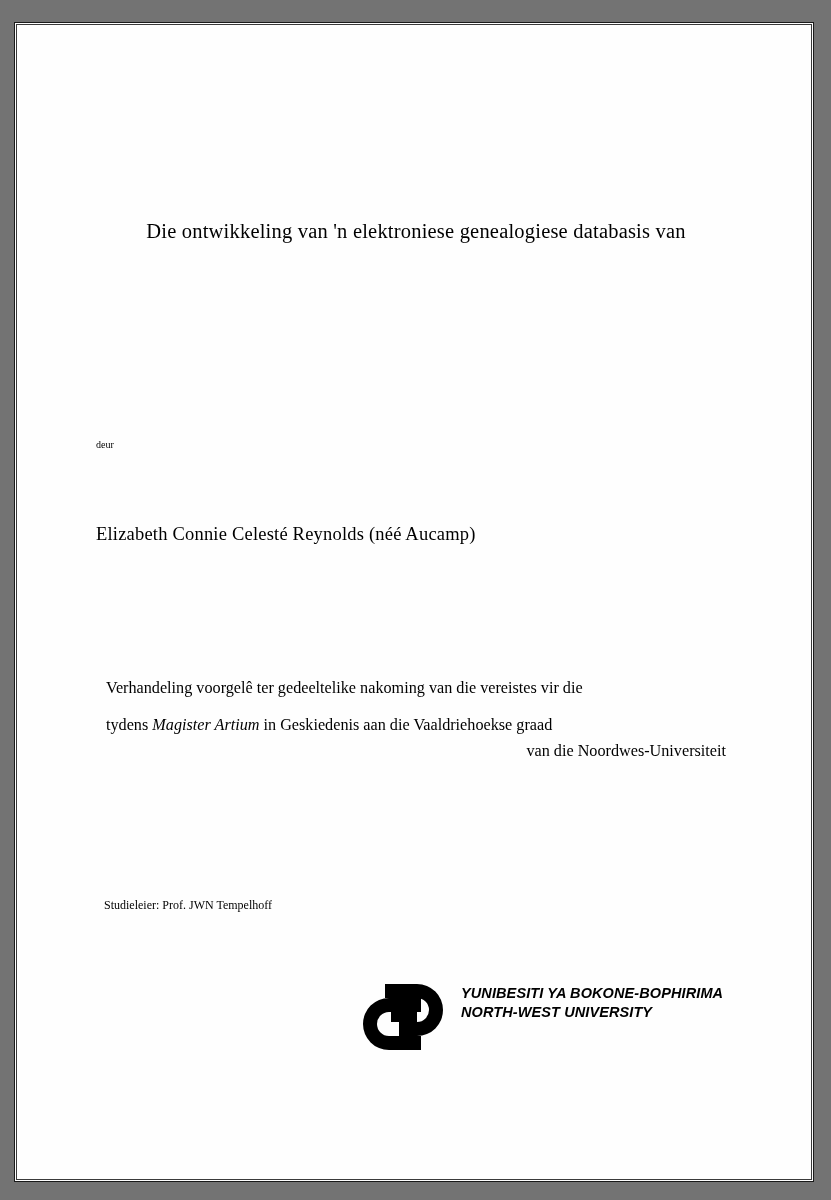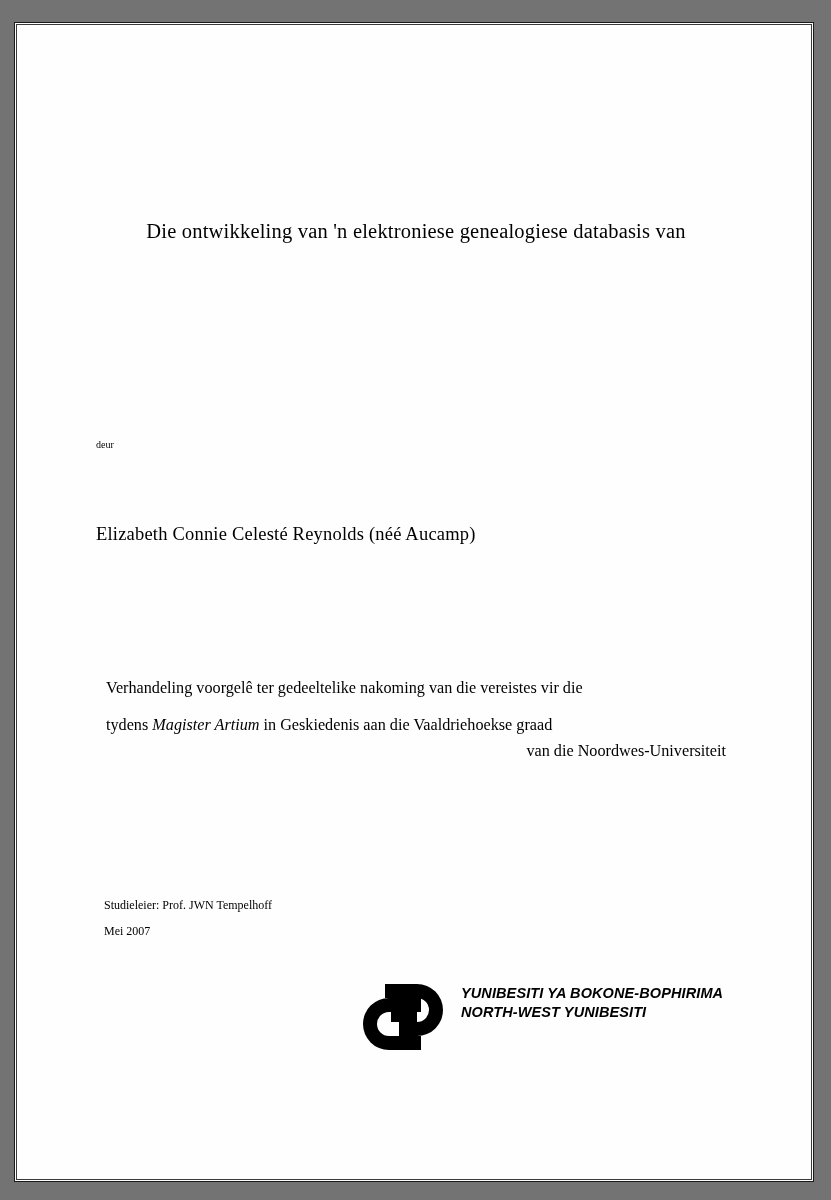--- a/index.html
+++ b/index.html
@@ -160,29 +160,28 @@
     <div class="author">Elizabeth Connie Celesté Reynolds (néé Aucamp)</div>
 
     <div class="statement">
       <div class="just">Verhandeling voorgelê ter gedeeltelike nakoming van die vereistes vir die</div>
       <div class="just"><span>tydens </span><em>Magister Artium</em><span> in Geskiedenis aan die Vaaldriehoekse graad</span></div>
       <div class="last">van die Noordwes-Universiteit</div>
     </div>
 
     <div class="supervisor">
       <div>Studieleier: Prof. JWN Tempelhoff</div>
-      <div>Mei 2007</div>
     </div>
 
     <div class="logo-wrap">
       <svg class="logo-mark" viewBox="0 0 112 70" xmlns="http://www.w3.org/2000/svg">
         <path d="M38 2 H70 A26 26 0 0 1 70 54 H52 V40 H70 A12 12 0 0 0 70 16 H38 Z" fill="#000000"></path>
         <path d="M74 16 H42 A26 26 0 0 0 42 68 H74 V54 H42 A12 12 0 0 1 42 30 H74 Z" fill="#000000"></path>
         <rect x="44" y="30" width="26" height="10" fill="#000000"></rect>
       </svg>
       <div class="logo-text">
         <div>YUNIBESITI YA BOKONE-BOPHIRIMA</div>
-        <div>NORTH-WEST YUNIBESITI</div>
+        <div>NORTH-WEST UNIVERSITY</div>
       </div>
     </div>
 
   </div>
 </div>
 
 </body></html>

